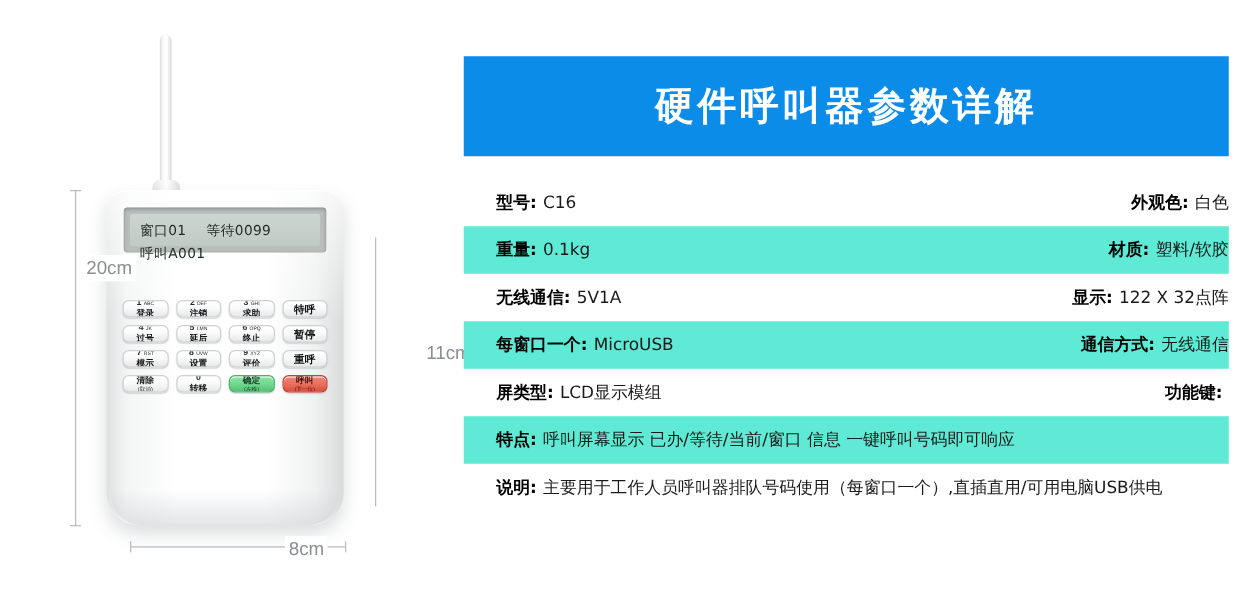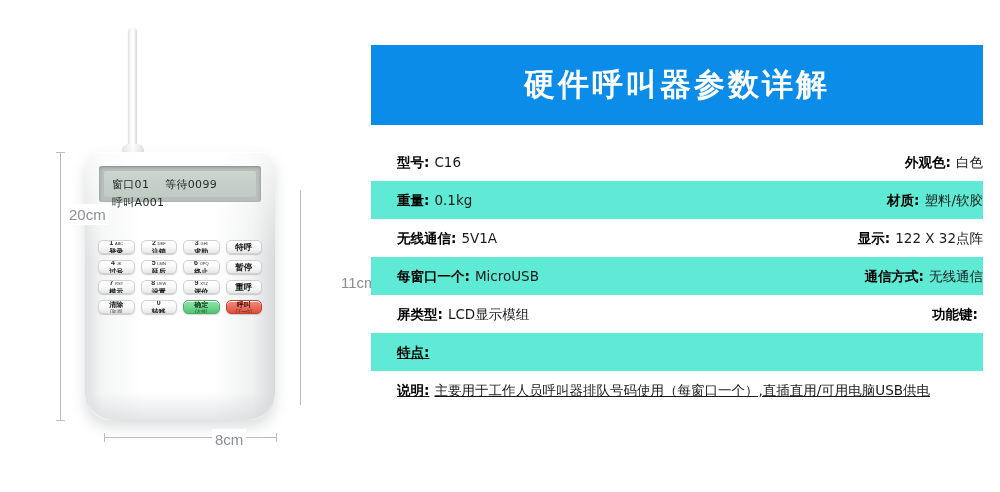--- a/index.html
+++ b/index.html
@@ -255,21 +255,21 @@
   .spec-cell {
     display: flex;
     align-items: baseline;
     font-size: 13.5px;
     line-height: 20px;
     color: #181818;
     font-family: "DejaVu Sans", "Liberation Sans", sans-serif;
   }
   .spec-cell.left  { width: 296px; padding-left: 26px; box-sizing: border-box; }
   .spec-cell.right { width: 316px; padding-left: 14px; box-sizing: border-box; justify-content: flex-end; }
-  .spec-cell.full  { width: 612px; padding-left: 26px; padding-right: 18px; box-sizing: border-box; align-items: flex-start; text-decoration: underline; }
+  .spec-cell.full  { width: 612px; padding-left: 26px; padding-right: 18px; box-sizing: border-box; align-items: flex-start; }
   .spec-key {
     font-weight: 700;
     color: #000000;
     white-space: nowrap;
   }
   .spec-colon { font-weight: 700; color: #000; margin-right: 5px; }
   .spec-val {
     color: #1a1a1a;
     font-weight: 400;
   }
@@ -375,21 +375,21 @@
     <div class="dim-cap-v" style="left:56px; top:152px;"></div>
     <div class="dim-cap-v" style="left:56px; top:420px;"></div>
     <div class="dim-label" style="left:18px; top:204px;">20cm</div>
 
     <div class="dim-line-v" style="left:300px; top:190px; height:215px;"></div>
     <div class="dim-label" style="left:290px; top:272px;">11cm</div>
 
     <div class="dim-line-h" style="left:104px; top:437px; width:172px;"></div>
     <div class="dim-cap-h" style="left:104px; top:433px;"></div>
     <div class="dim-cap-h" style="left:276px; top:433px;"></div>
-    <div class="dim-label" style="left:164px; top:429px;">8cm</div>
+    <div class="dim-label" style="left:180px; top:429px;">8cm</div>
   </div>
 
   <div id="spec-panel">
 
     <div class="spec-title-bar">
       <div class="spec-title">硬件呼叫器参数详解</div>
     </div>
 
     <div class="spec-table">
 
@@ -454,20 +454,21 @@
         <div class="spec-cell right">
           <span class="spec-key">功能键</span>
             <span class="spec-colon">:</span>
         </div>
       </div>
 
       <div class="spec-row striped">
         <div class="spec-cell full">
           <span class="spec-key">特点</span>
             <span class="spec-colon">:</span>
+            <span class="spec-val wrap">呼叫屏幕显示 已办/等待/当前/窗口 信息 一键呼叫号码即可响应</span>
         </div>
       </div>
 
       <div class="spec-row">
         <div class="spec-cell full">
           <span class="spec-key">说明</span>
             <span class="spec-colon">:</span>
             <span class="spec-val wrap">主要用于工作人员呼叫器排队号码使用（每窗口一个）,直插直用/可用电脑USB供电</span>
         </div>
       </div>

